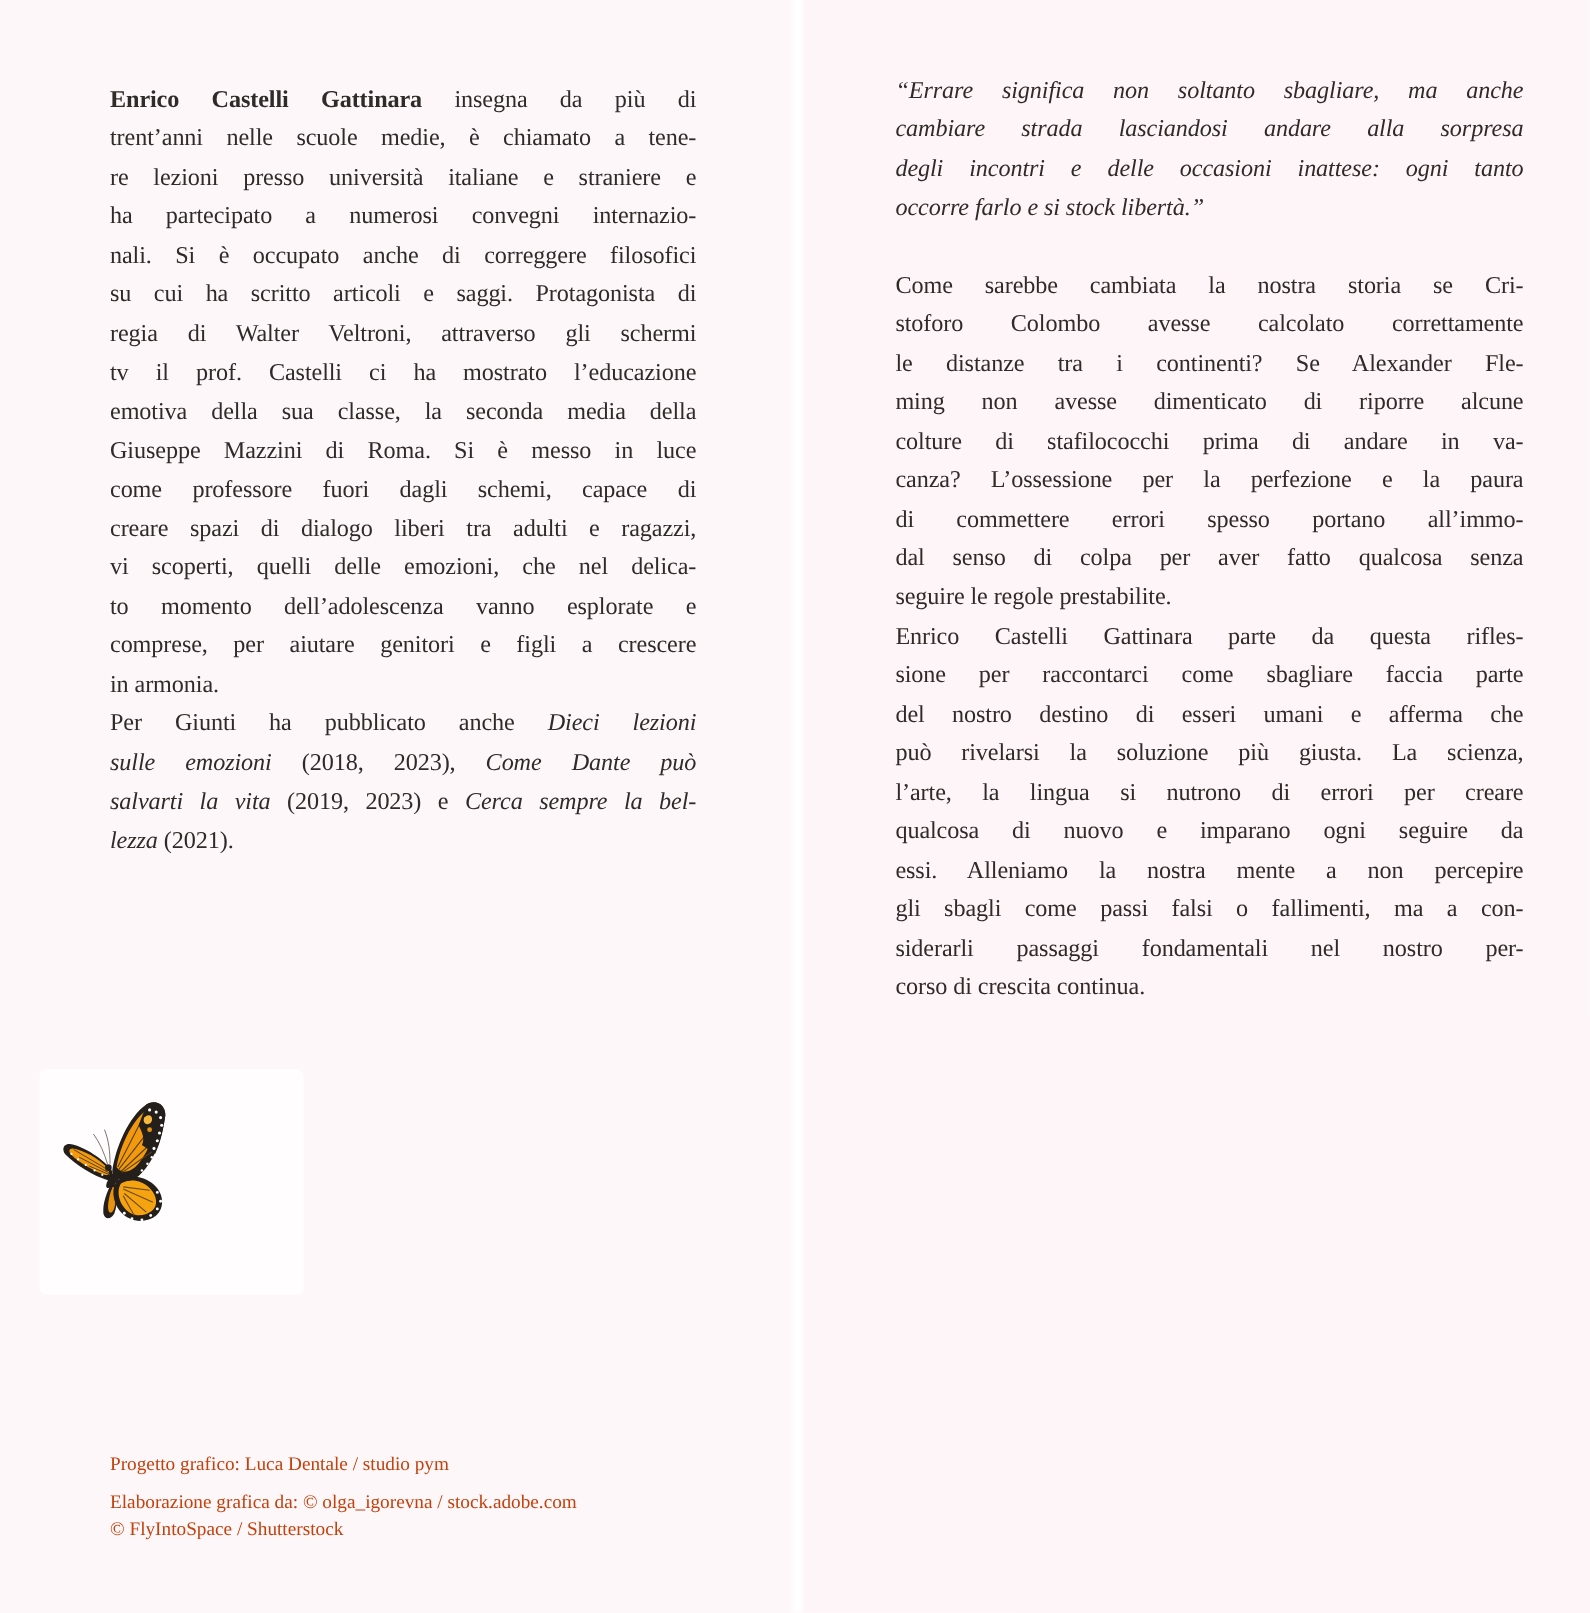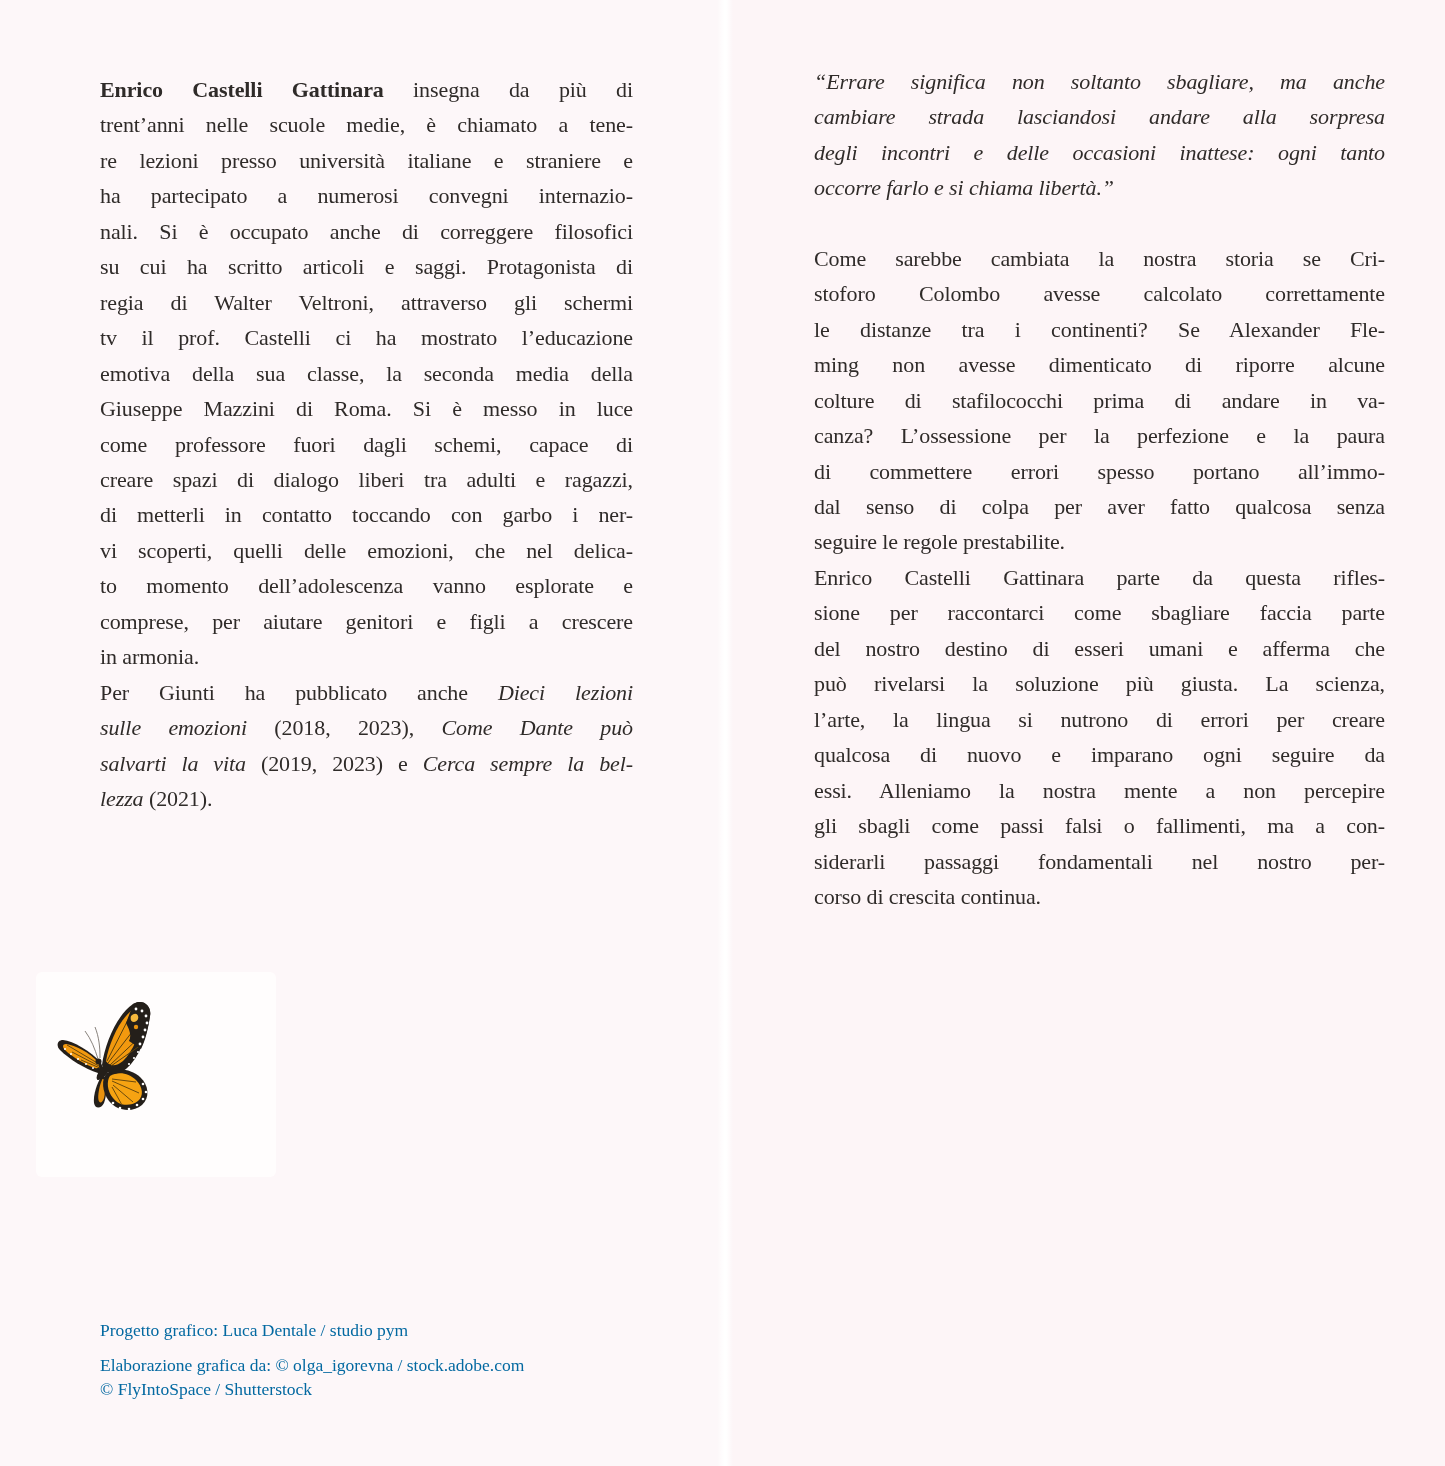--- a/index.html
+++ b/index.html
@@ -21,21 +21,21 @@
   }
   .textcol { position: absolute; font-size: 22px; line-height: 35.45px; letter-spacing: -0.1px; }
   .tline { text-align: justify; text-align-last: justify; -moz-text-align-last: justify; }
   .tline.tlast { text-align-last: left; -moz-text-align-last: left; }
   .bio { left: 100px; top: 72px; width: 533px; }
   .rightcol { left: 89px; top: 64px; width: 571px; }
   .quote { font-style: italic; }
   .blurb { margin-top: 35px; }
   .credits {
     position: absolute; left: 100px; top: 1318px;
-    font-size: 17.5px; line-height: 24px; color: #0369a1; letter-spacing: 0;
+    font-size: 17.5px; line-height: 24px; color: #c2410c; letter-spacing: 0;
   }
   .credit1 { margin-bottom: 11px; }
   .butterfly-patch {
     position: absolute; left: 36px; top: 972px; width: 240px; height: 205px;
     background: #fffdfd; border-radius: 6px;
   }
   .butterfly { position: absolute; left: 57px; top: 999px; width: 100px; height: 118px; }
 </style>
 </head>
 <body>
@@ -49,21 +49,20 @@
         <div class="tline"><span>re lezioni presso università italiane e straniere e</span></div>
         <div class="tline"><span>ha partecipato a numerosi convegni internazio-</span></div>
         <div class="tline"><span>nali. Si è occupato anche di correggere filosofici</span></div>
         <div class="tline"><span>su cui ha scritto articoli e saggi. Protagonista di</span></div>
         <div class="tline"><span>regia di Walter Veltroni, attraverso gli schermi</span></div>
         <div class="tline"><span>tv il prof. Castelli ci ha mostrato l’educazione</span></div>
         <div class="tline"><span>emotiva della sua classe, la seconda media della</span></div>
         <div class="tline"><span>Giuseppe Mazzini di Roma. Si è messo in luce</span></div>
         <div class="tline"><span>come professore fuori dagli schemi, capace di</span></div>
         <div class="tline"><span>creare spazi di dialogo liberi tra adulti e ragazzi,</span></div>
-        <div class="tline"><span>di metterli in contatto toccando con garbo i ner-</span></div>
         <div class="tline"><span>vi scoperti, quelli delle emozioni, che nel delica-</span></div>
         <div class="tline"><span>to momento dell’adolescenza vanno esplorate e</span></div>
         <div class="tline"><span>comprese, per aiutare genitori e figli a crescere</span></div>
         <div class="tline tlast"><span>in armonia.</span></div>
         <div class="tline"><span>Per Giunti ha pubblicato anche </span><span style="font-style: italic;">Dieci lezioni</span></div>
         <div class="tline"><span style="font-style: italic;">sulle emozioni</span><span> (2018, 2023), </span><span style="font-style: italic;">Come Dante può</span></div>
         <div class="tline"><span style="font-style: italic;">salvarti la vita</span><span> (2019, 2023) e </span><span style="font-style: italic;">Cerca sempre la bel-</span></div>
         <div class="tline tlast"><span style="font-style: italic; margin-top: 44px;">lezza</span><span> (2021).</span></div>
       </div>
 
@@ -124,21 +123,21 @@
   </div>
 
   <div class="fold"></div>
 
   <div class="page page-right">
     <div class="textcol rightcol">
       <div class="quote">
           <div class="tline"><span>“Errare significa non soltanto sbagliare, ma anche</span></div>
           <div class="tline"><span>cambiare strada lasciandosi andare alla sorpresa</span></div>
           <div class="tline"><span>degli incontri e delle occasioni inattese: ogni tanto</span></div>
-          <div class="tline tlast"><span>occorre farlo e si chiama libertà.”</span></div>
+          <div class="tline tlast"><span>occorre farlo e si stock libertà.”</span></div>
         </div>
       <div class="blurb">
           <div class="tline"><span>Come sarebbe cambiata la nostra storia se Cri-</span></div>
           <div class="tline"><span>stoforo Colombo avesse calcolato correttamente</span></div>
           <div class="tline"><span>le distanze tra i continenti? Se Alexander Fle-</span></div>
           <div class="tline"><span>ming non avesse dimenticato di riporre alcune</span></div>
           <div class="tline"><span>colture di stafilococchi prima di andare in va-</span></div>
           <div class="tline"><span>canza? L’ossessione per la perfezione e la paura</span></div>
           <div class="tline"><span>di commettere errori spesso portano all’immo-</span></div>
           <div class="tline"><span>dal senso di colpa per aver fatto qualcosa senza</span></div>

